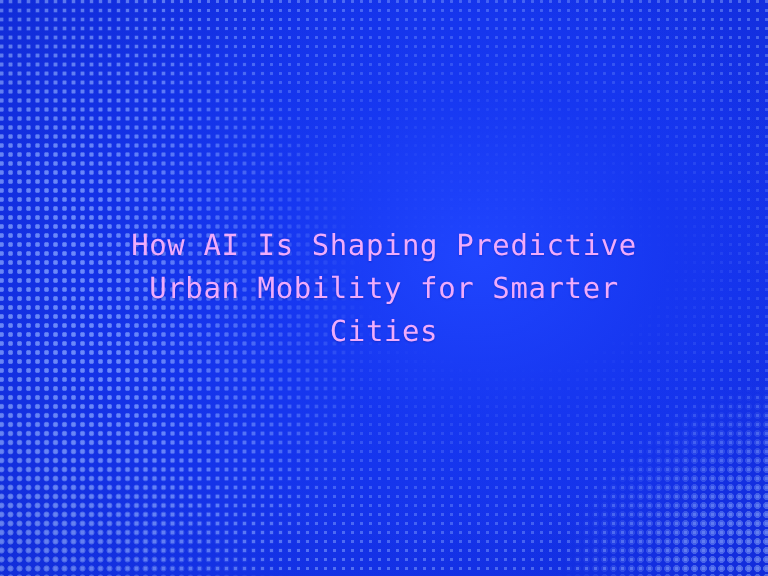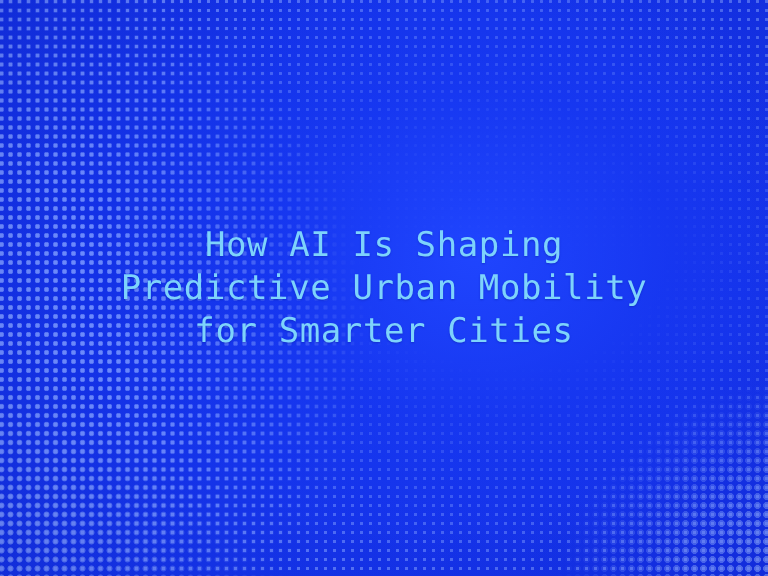--- a/index.html
+++ b/index.html
@@ -140,25 +140,25 @@
     justify-content: center;
     padding: 0 60px;
     box-sizing: border-box;
   }
 
   .title {
     margin: 0;
     width: 540px;
     text-align: center;
     font-family: "DejaVu Sans Mono", "Liberation Mono", monospace;
-    font-size: 34px;
+    font-size: 29px;
     font-weight: 400;
     line-height: 43px;
     letter-spacing: 0.6px;
-    color: #7dd3fc;
+    color: #f0abfc;
     text-rendering: geometricPrecision;
     text-shadow: 0 1px 2px rgba(8, 24, 140, 0.35);
     white-space: pre-wrap;
   }
 </style>
 </head>
 <body>
 
 <div class="card">
 

